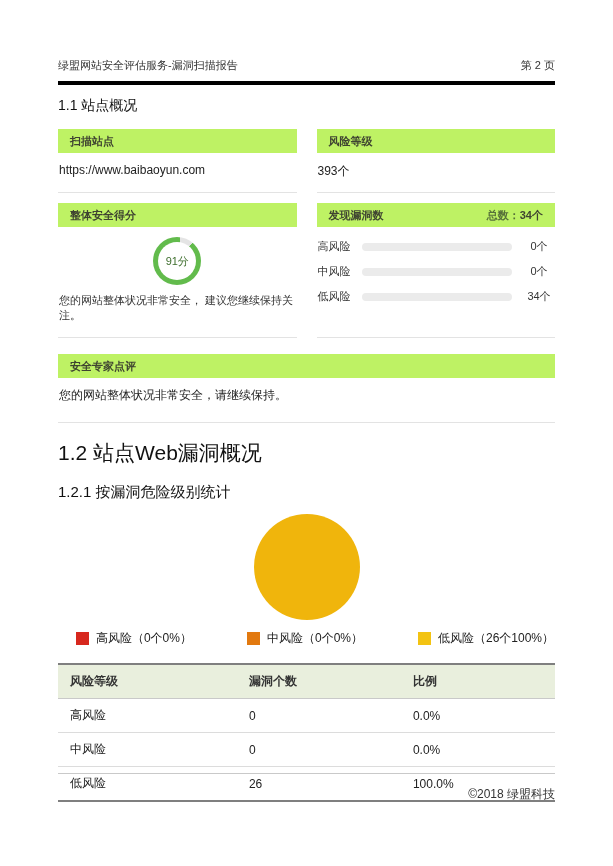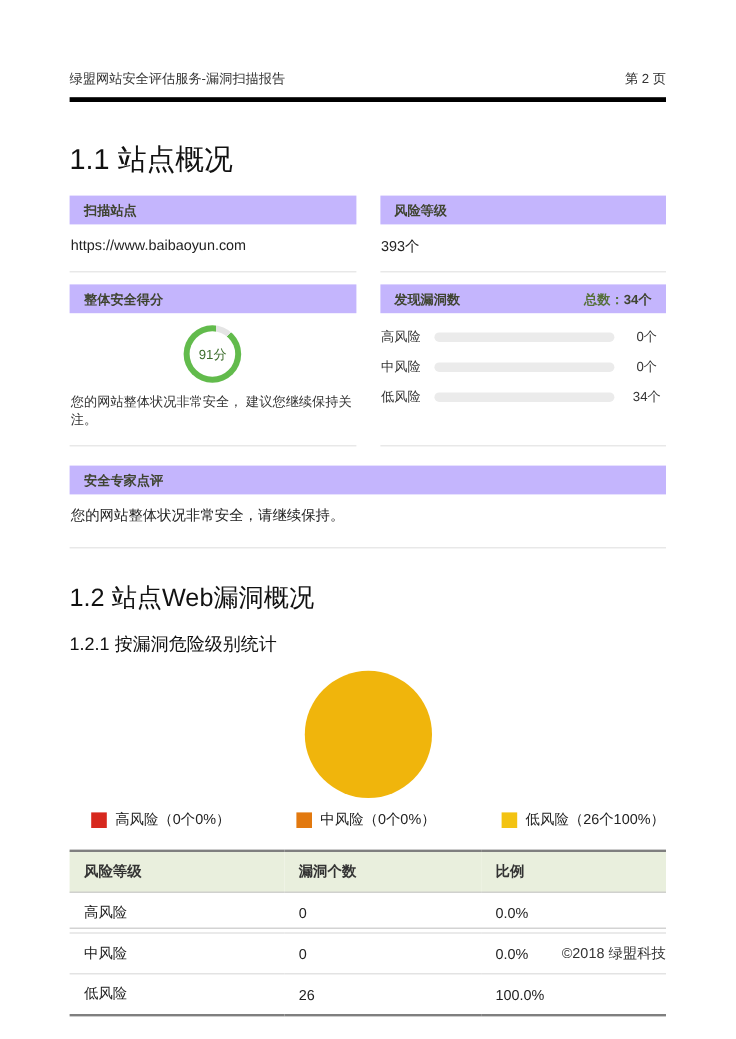--- a/index.html
+++ b/index.html
@@ -14,29 +14,29 @@
   
   .doc-header {
     padding-top: 58px;
     display: flex; justify-content: space-between; align-items: center;
     font-size: 11px; color: #333;
   }
 
   
   .h1 { margin-top: 36px; font-size: 24px; font-weight: 700; color: #111; letter-spacing: 1px; }
   .h1-rule { margin-top: 8px; border-bottom: 4px solid #000; }
-  .h2 { margin-top: 32px; font-size: 24px; font-weight: 400; color: #111; }
-  .h2-web { margin-top: 27px; font-size: 21px; }
+  .h2 { margin-top: 12px; font-size: 14px; font-weight: 400; color: #111; }
+  .h2-web { margin-top: 16px; font-size: 21px; }
   .h3 { margin-top: 16px; font-size: 15px; font-weight: 400; color: #111; }
 
   
   .grid2 { margin-top: 14px; display: grid; grid-template-columns: 1fr 1fr; column-gap: 20px; }
   .info-box { border-bottom: 1px solid #e3e3e3; padding-bottom: 8px; margin-bottom: 10px; }
   .box-bar {
-    background: #c4b5fd; height: 24px; padding: 0 12px;
+    background: #bef264; height: 24px; padding: 0 12px;
     display: flex; align-items: center; justify-content: space-between;
     font-size: 11px; font-weight: 700; color: #3f4431;
   }
   .box-value { padding: 10px 1px 4px 1px; font-size: 12px; color: #222; }
 
   
   .gauge-wrap { display: flex; justify-content: center; padding: 10px 0 6px; }
   .gauge {
     width: 48px; height: 48px; border-radius: 50%;
     display: flex; align-items: center; justify-content: center;

